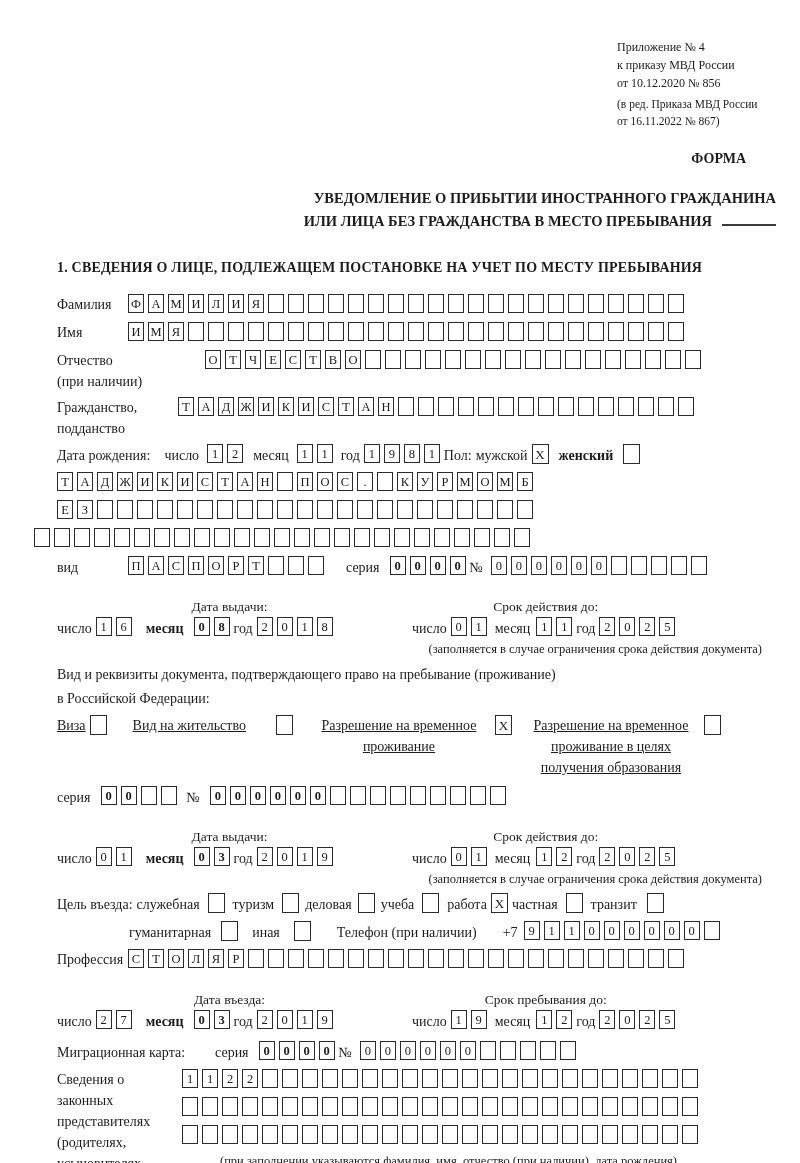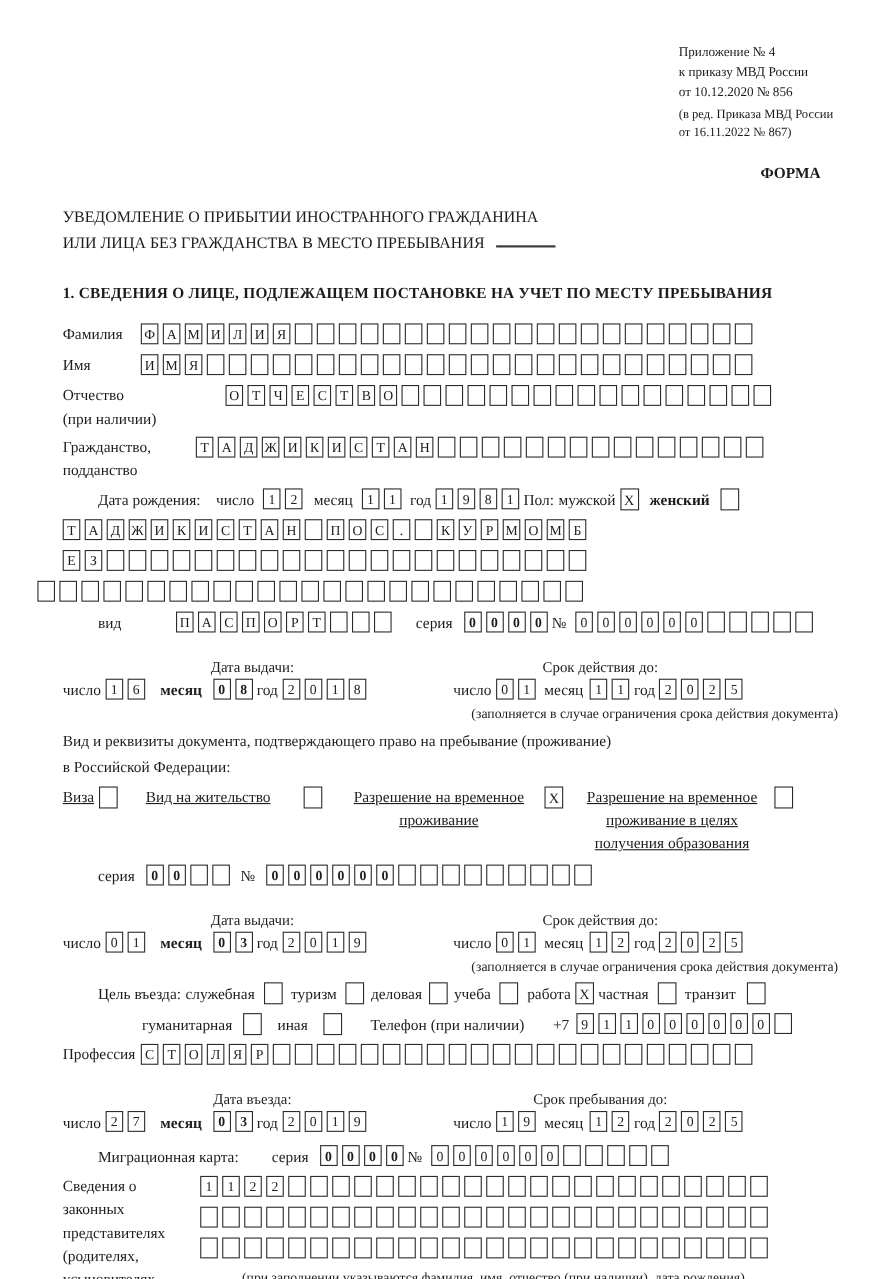--- a/index.html
+++ b/index.html
@@ -6,40 +6,40 @@
   html,body { background:#ffffff; }
   .page {
     position:relative; width:800px; height:1163px; background:#fff;
     font-family:"Liberation Serif", serif; color:#1c1c1c; overflow:hidden;
     padding:38px 24px 0 57px;
   }
   .ref-block { margin-left:560px; font-size:12px; line-height:1.5; }
   .ref-block .ref-line3 { margin-bottom:4px; }
   .ref-block .small { font-size:11.5px; }
   .form-caption { text-align:right; margin:20px 30px 0 0; font-weight:bold; font-size:14px; }
-  .title { text-align:left; font-weight:normal; font-size:14.5px; line-height:1.65; margin-top:20px; }
+  .title { text-align:right; font-weight:bold; font-size:14.5px; line-height:1.65; margin-top:20px; }
   .blank-line { display:inline-block; width:54px; border-bottom:2px solid #3a3a3a; height:12px; margin-left:10px; }
   .section-title { font-weight:bold; font-size:14px; margin-top:26px; margin-bottom:18px; letter-spacing:.2px; }
 
   .row { display:flex; align-items:flex-start; margin-bottom:5px; }
   .lbl { font-size:14px; line-height:21px; flex-shrink:0; }
   .cells { white-space:nowrap; line-height:23px; }
   .cell {
     display:inline-block; width:16px; height:19px; border:1.5px solid #2b2b2b;
     margin-right:4px; text-align:center; line-height:18px; font-size:12.5px; vertical-align:top;
   }
   .cb {
     display:inline-block; width:17px; height:20px; border:1.5px solid #2b2b2b;
     text-align:center; line-height:19px; font-size:13px; vertical-align:top; flex-shrink:0;
   }
   .w72 { width:71px; } .w150 { width:148px; } .w122 { width:121px; } .w152 { width:153px; }
   .shift-left { margin-left:-23px; }
   .doc-header { text-align:center; font-weight:bold; font-size:13.5px; margin:6px 0 6px 0; }
 
-  .inline-row { display:flex; align-items:flex-start; font-size:14px; line-height:23px; margin-bottom:5px; flex-wrap:nowrap;margin-left:32px; }
+  .inline-row { display:flex; align-items:flex-start; font-size:14px; line-height:23px; margin-bottom:5px; flex-wrap:nowrap; }
   .inline-row > span { flex-shrink:0; }
   .gap4{margin-left:4px;} .gap6{margin-left:6px;} .gap8{margin-left:8px;} .gap10{margin-left:10px;font-weight:bold;}
   .gap14{margin-left:14px;} .gap18{margin-left:18px;} .gap26{margin-left:26px;} .gap30{margin-left:30px;}
 
   .date-pair { display:flex; margin-top:20px; }
   .dg { }
   .dg-left { width:345px; }
   .dg-right { margin-left:10px; }
   .dg-title { text-align:center; font-size:13.5px; margin-bottom:2px; }
   .dg-row { display:flex; align-items:flex-start; font-size:14px; line-height:23px; }

